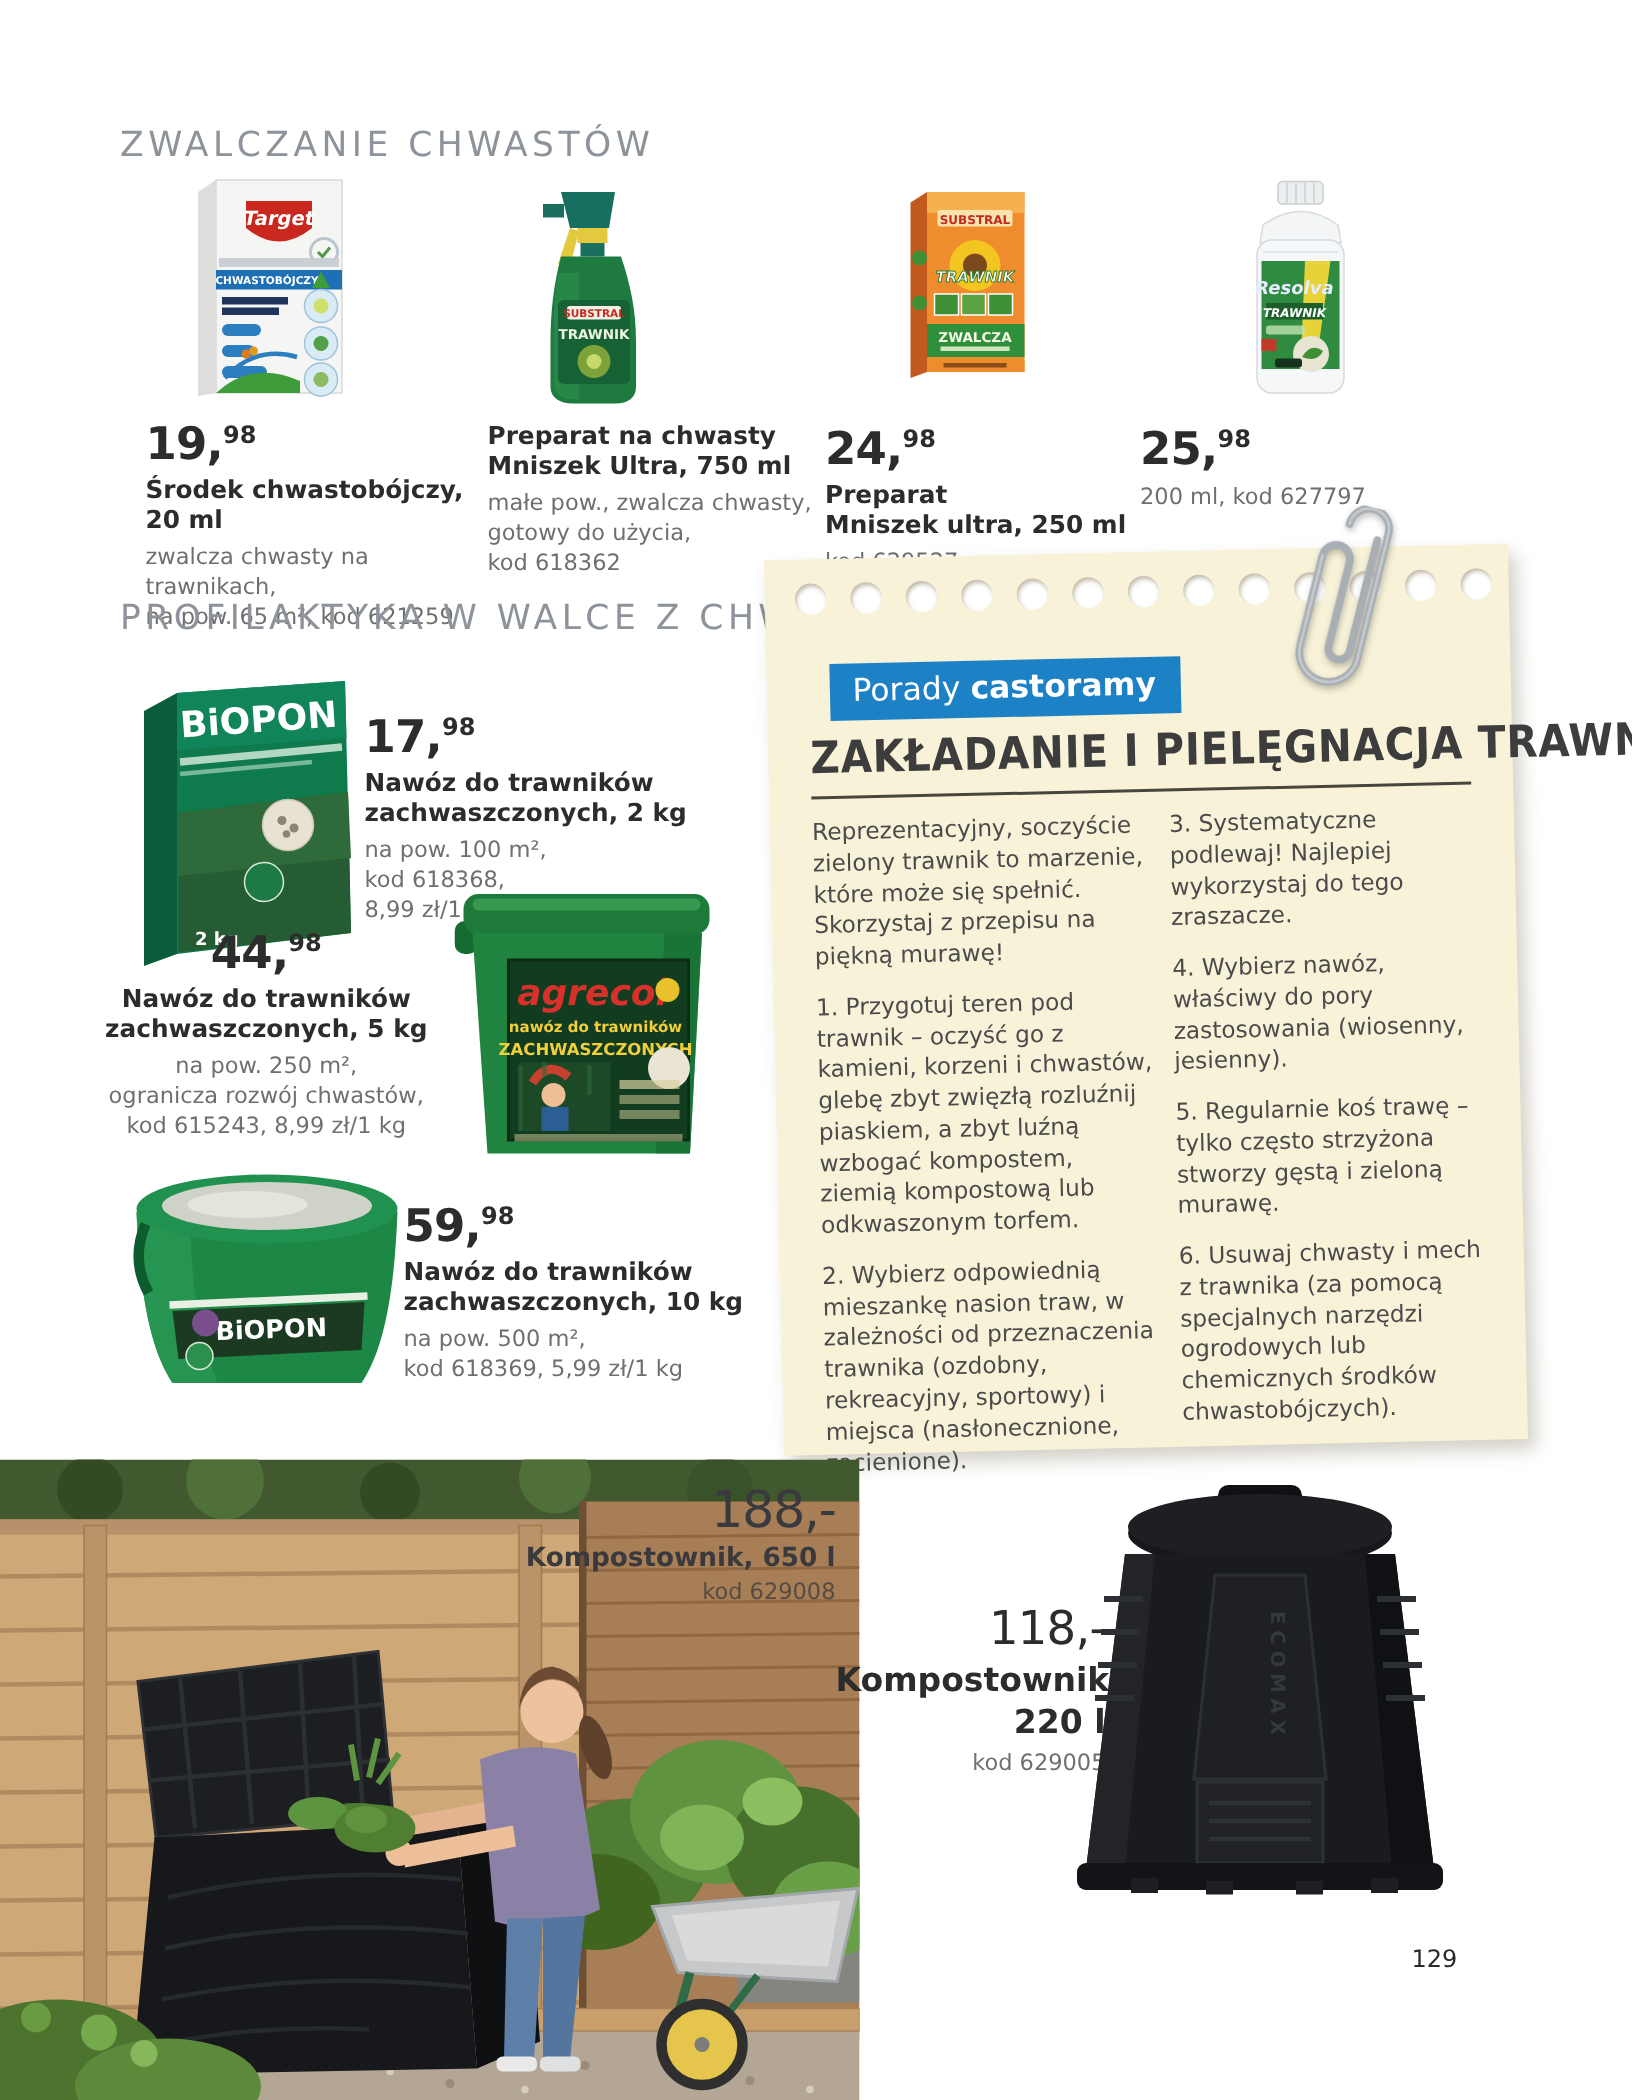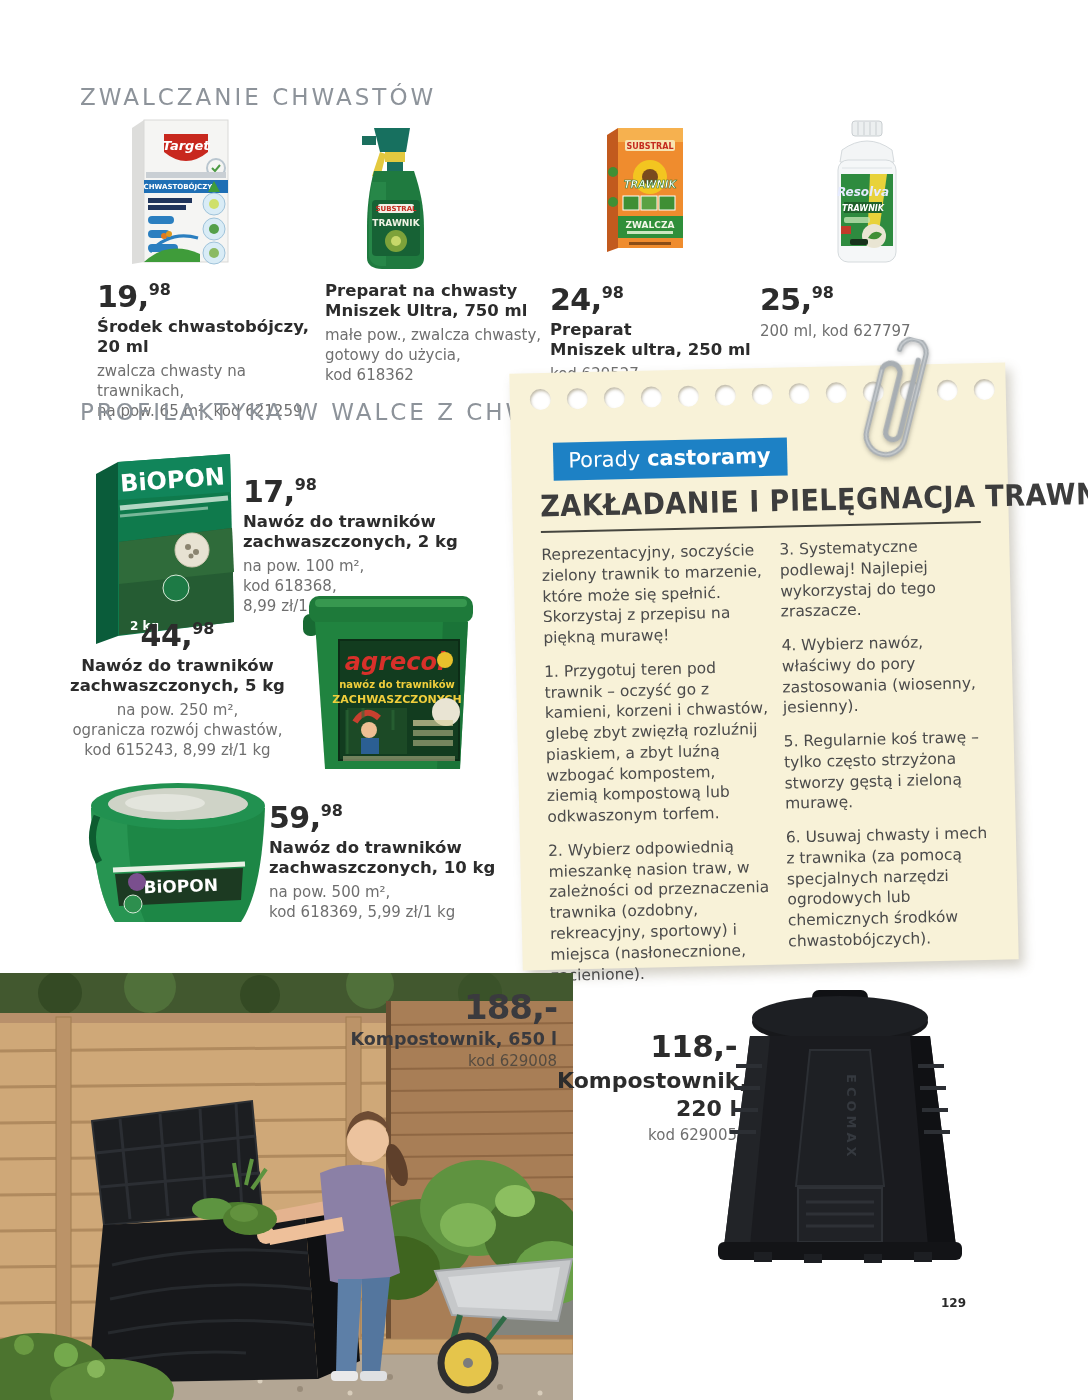--- a/index.html
+++ b/index.html
@@ -48,29 +48,29 @@
   .note-col.c1{width:224px;}
   .note-col.c2{width:206px;}
   .note-col p{margin:0 0 13px 0;}
   .paperclip{left:866px;top:336px;width:64px;height:134px;transform:rotate(14deg);
     filter:drop-shadow(1px 2px 2px rgba(0,0,0,.25));}
   
   .photo{left:0;top:973px;width:573px;height:427px;}
   .photo-price{
     position:absolute;right:16px;top:14px;text-align:right;color:#3a3a3e;
   }
-  .photo-price .big{font-size:34px;font-weight:bold;letter-spacing:-1px;}
+  .photo-price .big{font-size:34px;font-weight:normal;letter-spacing:-1px;}
   .photo-price .nm{font-size:17.5px;font-weight:bold;margin-top:2px;}
   .photo-price .cd{font-size:15px;color:rgba(62,60,58,.78);margin-top:3px;}
   .side-price{left:557px;top:1028px;width:180px;text-align:right;color:#2c2c2c;}
-  .side-price .big{font-size:31px;font-weight:bold;letter-spacing:-.5px;}
+  .side-price .big{font-size:31px;font-weight:normal;letter-spacing:-.5px;margin-top:40px;}
   .side-price .nm{font-size:22px;font-weight:bold;line-height:1.25;margin-top:3px;}
   .side-price .nm span{display:block;}
   .side-price .cd{font-size:15px;color:#6f6f6f;margin-top:4px;}
-  .pageno{left:941px;top:1296px;font-size:12px;font-weight:bold;color:#2a2a2a;}
+  .pageno{left:941px;top:1296px;font-size:16px;font-weight:normal;color:#2a2a2a;}
 </style>
 </head>
 <body>
 
 <div class="abs sec-title" style="left:80px;top:84px;text-align:center;">ZWALCZANIE CHWASTÓW</div>
 
 <svg class="abs" style="left:128px;top:112px;" width="104" height="160" viewBox="0 0 104 160">
   <polygon points="4,16 16,8 16,150 4,152" fill="#dddddb"></polygon>
   <rect x="16" y="8" width="84" height="142" fill="#f5f5f3" stroke="#d9d9d7"></rect>
   <path d="M36 22 h44 v18 q-11 9 -22 9 q-11 0 -22 -9 Z" fill="#c8281e"></path>

